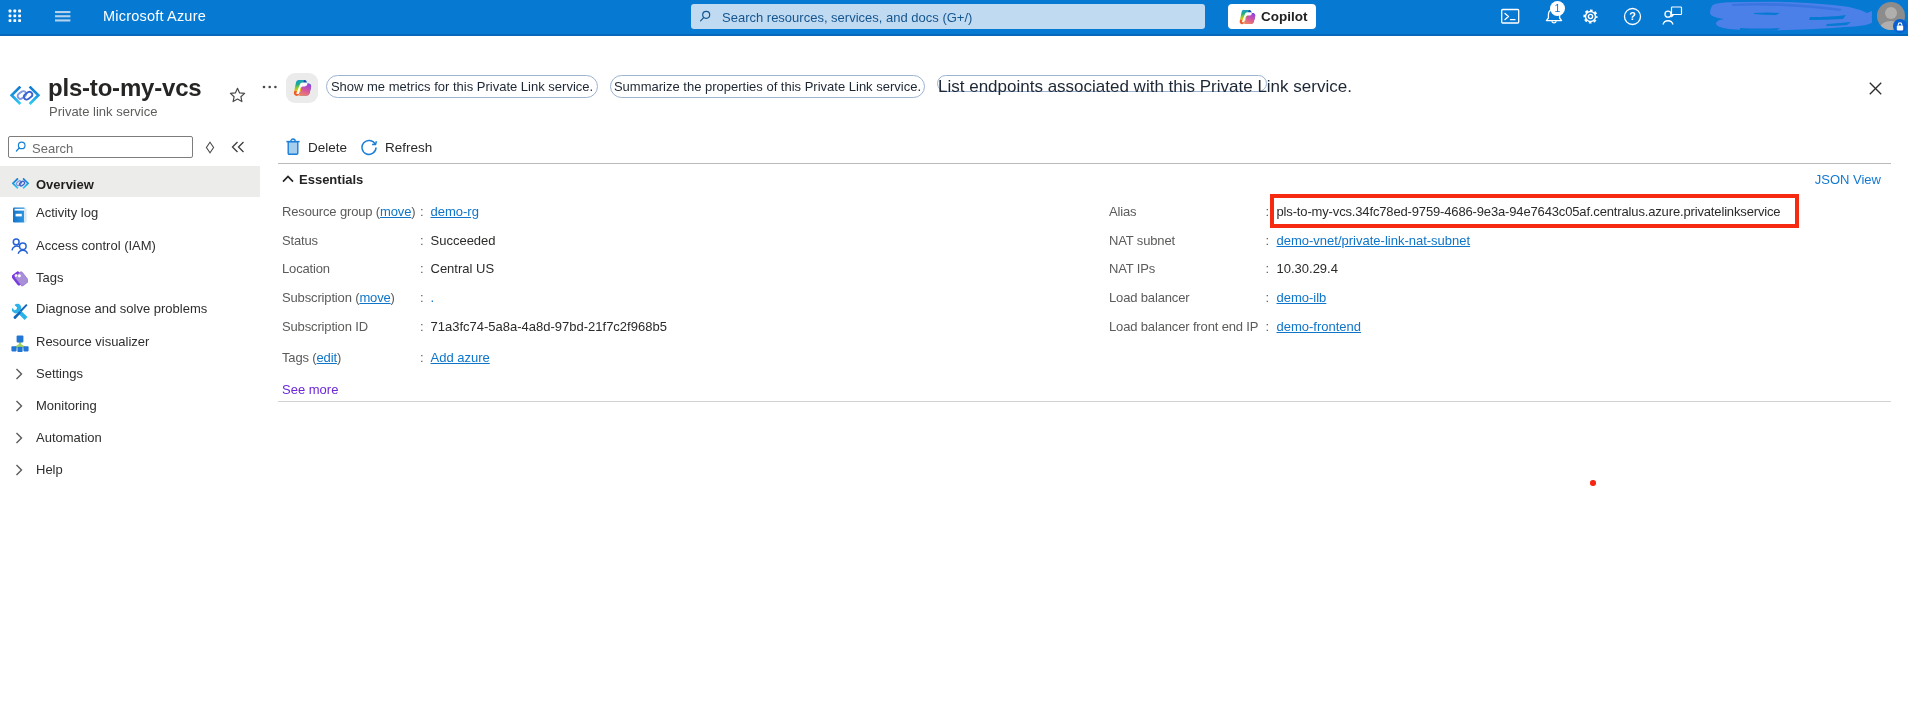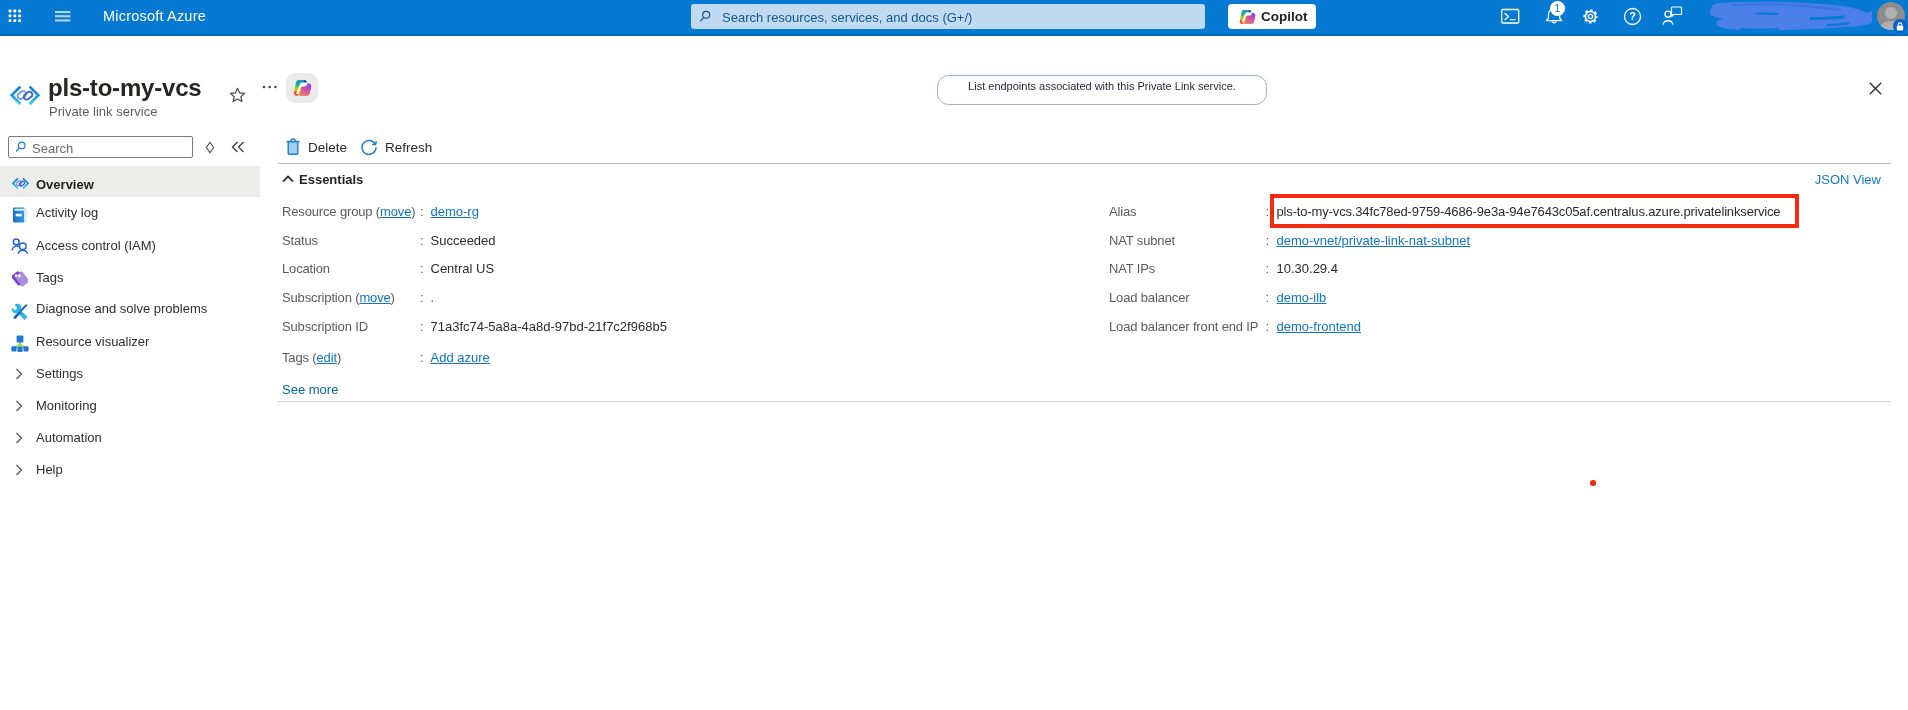--- a/index.html
+++ b/index.html
@@ -133,21 +133,23 @@
       <circle cx="13.4" cy="2" r="1.3" fill="#4a4948"></circle>
 </svg>
 <div class="abs" style="left:286px;top:73px;width:32px;height:30px;background:#ebebeb;border-radius:9px"></div>
 <svg class="abs" style="left:292px;top:78px" width="20" height="20" viewBox="0 0 24 24">
  <path d="M7.5 2.5 h7 a3.4 3.4 0 0 1 0 6.8 l-4.5 8 a14 14 0 0 1 -5.5 -0.6 a3.5 3.5 0 0 1 -1.6 -2 l2 -9.8 a3.5 3.5 0 0 1 2.6 -2.4 z" fill="url(#cpl)"></path>
  <path d="M14.5 2.5 a3.4 3.4 0 0 1 3.2 2.6 l0.3 1.5 h1.6 a3.4 3.4 0 0 1 3.3 4.2 l-1.9 7.5 a3.5 3.5 0 0 1 -3.4 2.6 h-8.2 z" fill="#1f45bb"></path>
  <path d="M6 21.5 a3.4 3.4 0 0 1 -3.6 -4.6 l0.6 -1.8 8 3 z" fill="#ec5f28"></path>
  <path d="M16.5 7 h3.1 a3.4 3.4 0 0 1 3.3 4.2 l-1.9 7.5 a3.5 3.5 0 0 1 -3.4 2.6 h-7.1 a14.5 14.5 0 0 1 -5.4 -0.6 a3.3 3.3 0 0 0 4.7 -2 l2 -9.2 a3.5 3.5 0 0 1 2.6 -2.5 z" fill="url(#cpr)"></path>
  <path d="M9.3 8.1 a3.3 3.3 0 0 1 3.2 -2.6 h5.6 l0.4 2 a3.3 3.3 0 0 1 -3.2 2.6 h-2.1 a3.4 3.4 0 0 0 -3.3 2.6 l-1.5 6.5 -3.4 -0.4 z" fill="#fff" opacity="0.96"></path>
 </svg>
-<div class="abs" style="left:937px;top:75px;width:330px;height:30px;border:1px solid #9db3d2;border-radius:11.5px;font-size:11px;line-height:21px;text-align:center;color:#1e2734;white-space:nowrap">List endpoints associated with this Private Link service.</div>
+<div class="abs" style="left:326px;top:75px;width:272px;height:22.5px;border:1px solid #9db3d2;border-radius:11.5px;font-size:13px;line-height:21px;text-align:center;color:#1e2734;white-space:nowrap">Show me metrics for this Private Link service.</div>
+<div class="abs" style="left:610px;top:75px;width:315px;height:22.5px;border:1px solid #9db3d2;border-radius:11.5px;font-size:13px;line-height:21px;text-align:center;color:#1e2734;white-space:nowrap">Summarize the properties of this Private Link service.</div>
+<div class="abs" style="left:937px;top:75px;width:330px;height:17px;border:1px solid #9db3d2;border-radius:11.5px;font-size:17px;line-height:21px;text-align:center;color:#1e2734;white-space:nowrap">List endpoints associated with this Private Link service.</div>
 <svg class="abs" style="left:1868.5px;top:81.5px" width="13" height="13" viewBox="0 0 13 13">
  <line x1="0.8" y1="0.8" x2="12.2" y2="12.2" stroke="#2d2c2b" stroke-width="1.3"></line>
  <line x1="12.2" y1="0.8" x2="0.8" y2="12.2" stroke="#2d2c2b" stroke-width="1.3"></line>
 </svg>
 
 <div class="abs" style="left:8px;top:136px;width:185px;height:22px;border:1px solid #7f7d7b;border-radius:2px;background:#fff"></div>
 <svg class="abs" style="left:14px;top:140px" width="14" height="14" viewBox="0 0 14 14">
  <circle cx="7.7" cy="5.4" r="3.3" fill="none" stroke="#1a80d4" stroke-width="1.2"></circle>
       <line x1="5.2" y1="8" x2="2.4" y2="11" stroke="#1a80d4" stroke-width="1.2" stroke-linecap="round"></line>
 </svg>
@@ -251,21 +253,21 @@
 </svg>
 <div class="abs" style="left:299px;top:171.5px;font-size:13px;font-weight:bold;color:#252423">Essentials</div>
 <div class="abs" style="right:27px;top:172px;font-size:13px;color:#1179d3">JSON View</div>
 
 <div class="row13" style="left:282px;top:203px"><span class="lbl">Resource group (<span class="lnku">move</span>)</span><span class="lbl abs" style="left:138px">:</span><span class="lnku abs" style="left:148.5px">demo-rg</span></div>
 <div class="row13" style="left:282px;top:231.5px"><span class="lbl">Status</span><span class="lbl abs" style="left:138px">:</span><span class="val abs" style="left:148.5px">Succeeded</span></div>
 <div class="row13" style="left:282px;top:260px"><span class="lbl">Location</span><span class="lbl abs" style="left:138px">:</span><span class="val abs" style="left:148.5px">Central US</span></div>
 <div class="row13" style="left:282px;top:288.5px"><span class="lbl">Subscription (<span class="lnku">move</span>)</span><span class="lbl abs" style="left:138px">:</span><span class="lnk abs" style="left:148.5px">.</span></div>
 <div class="row13" style="left:282px;top:317.5px"><span class="lbl">Subscription ID</span><span class="lbl abs" style="left:138px">:</span><span class="val abs" style="left:148.5px">71a3fc74-5a8a-4a8d-97bd-21f7c2f968b5</span></div>
 <div class="row13" style="left:282px;top:348.5px"><span class="lbl">Tags (<span class="lnku">edit</span>)</span><span class="lbl abs" style="left:138px">:</span><span class="lnku abs" style="left:148.5px">Add azure</span></div>
-<div class="abs" style="left:282px;top:381.5px;font-size:13px;color:#0369a1">See more</div>
+<div class="abs" style="left:282px;top:381.5px;font-size:13px;color:#6d28d9">See more</div>
 
 <div class="abs" style="left:1270px;top:194px;width:529px;height:33.5px;border:4.5px solid #f52a10"></div>
 <div class="row13" style="left:1109px;top:203px"><span class="lbl">Alias</span><span class="lbl abs" style="left:156.5px">:</span><span class="val abs" style="left:167.5px;font-size:13px;letter-spacing:-0.15px">pls-to-my-vcs.34fc78ed-9759-4686-9e3a-94e7643c05af.centralus.azure.privatelinkservice</span></div>
 <div class="row13" style="left:1109px;top:231.5px"><span class="lbl">NAT subnet</span><span class="lbl abs" style="left:156.5px">:</span><span class="lnku abs" style="left:167.5px">demo-vnet/private-link-nat-subnet</span></div>
 <div class="row13" style="left:1109px;top:260px"><span class="lbl">NAT IPs</span><span class="lbl abs" style="left:156.5px">:</span><span class="val abs" style="left:167.5px">10.30.29.4</span></div>
 <div class="row13" style="left:1109px;top:288.5px"><span class="lbl">Load balancer</span><span class="lbl abs" style="left:156.5px">:</span><span class="lnku abs" style="left:167.5px">demo-ilb</span></div>
 <div class="row13" style="left:1109px;top:317.5px"><span class="lbl">Load balancer front end IP</span><span class="lbl abs" style="left:156.5px">:</span><span class="lnku abs" style="left:167.5px">demo-frontend</span></div>
 
 <div class="abs" style="left:278px;top:400.5px;width:1613px;height:1px;background:#d4d2d0"></div>
 <div class="abs" style="left:1590px;top:480px;width:5.5px;height:5.5px;border-radius:50%;background:#f52613"></div>

